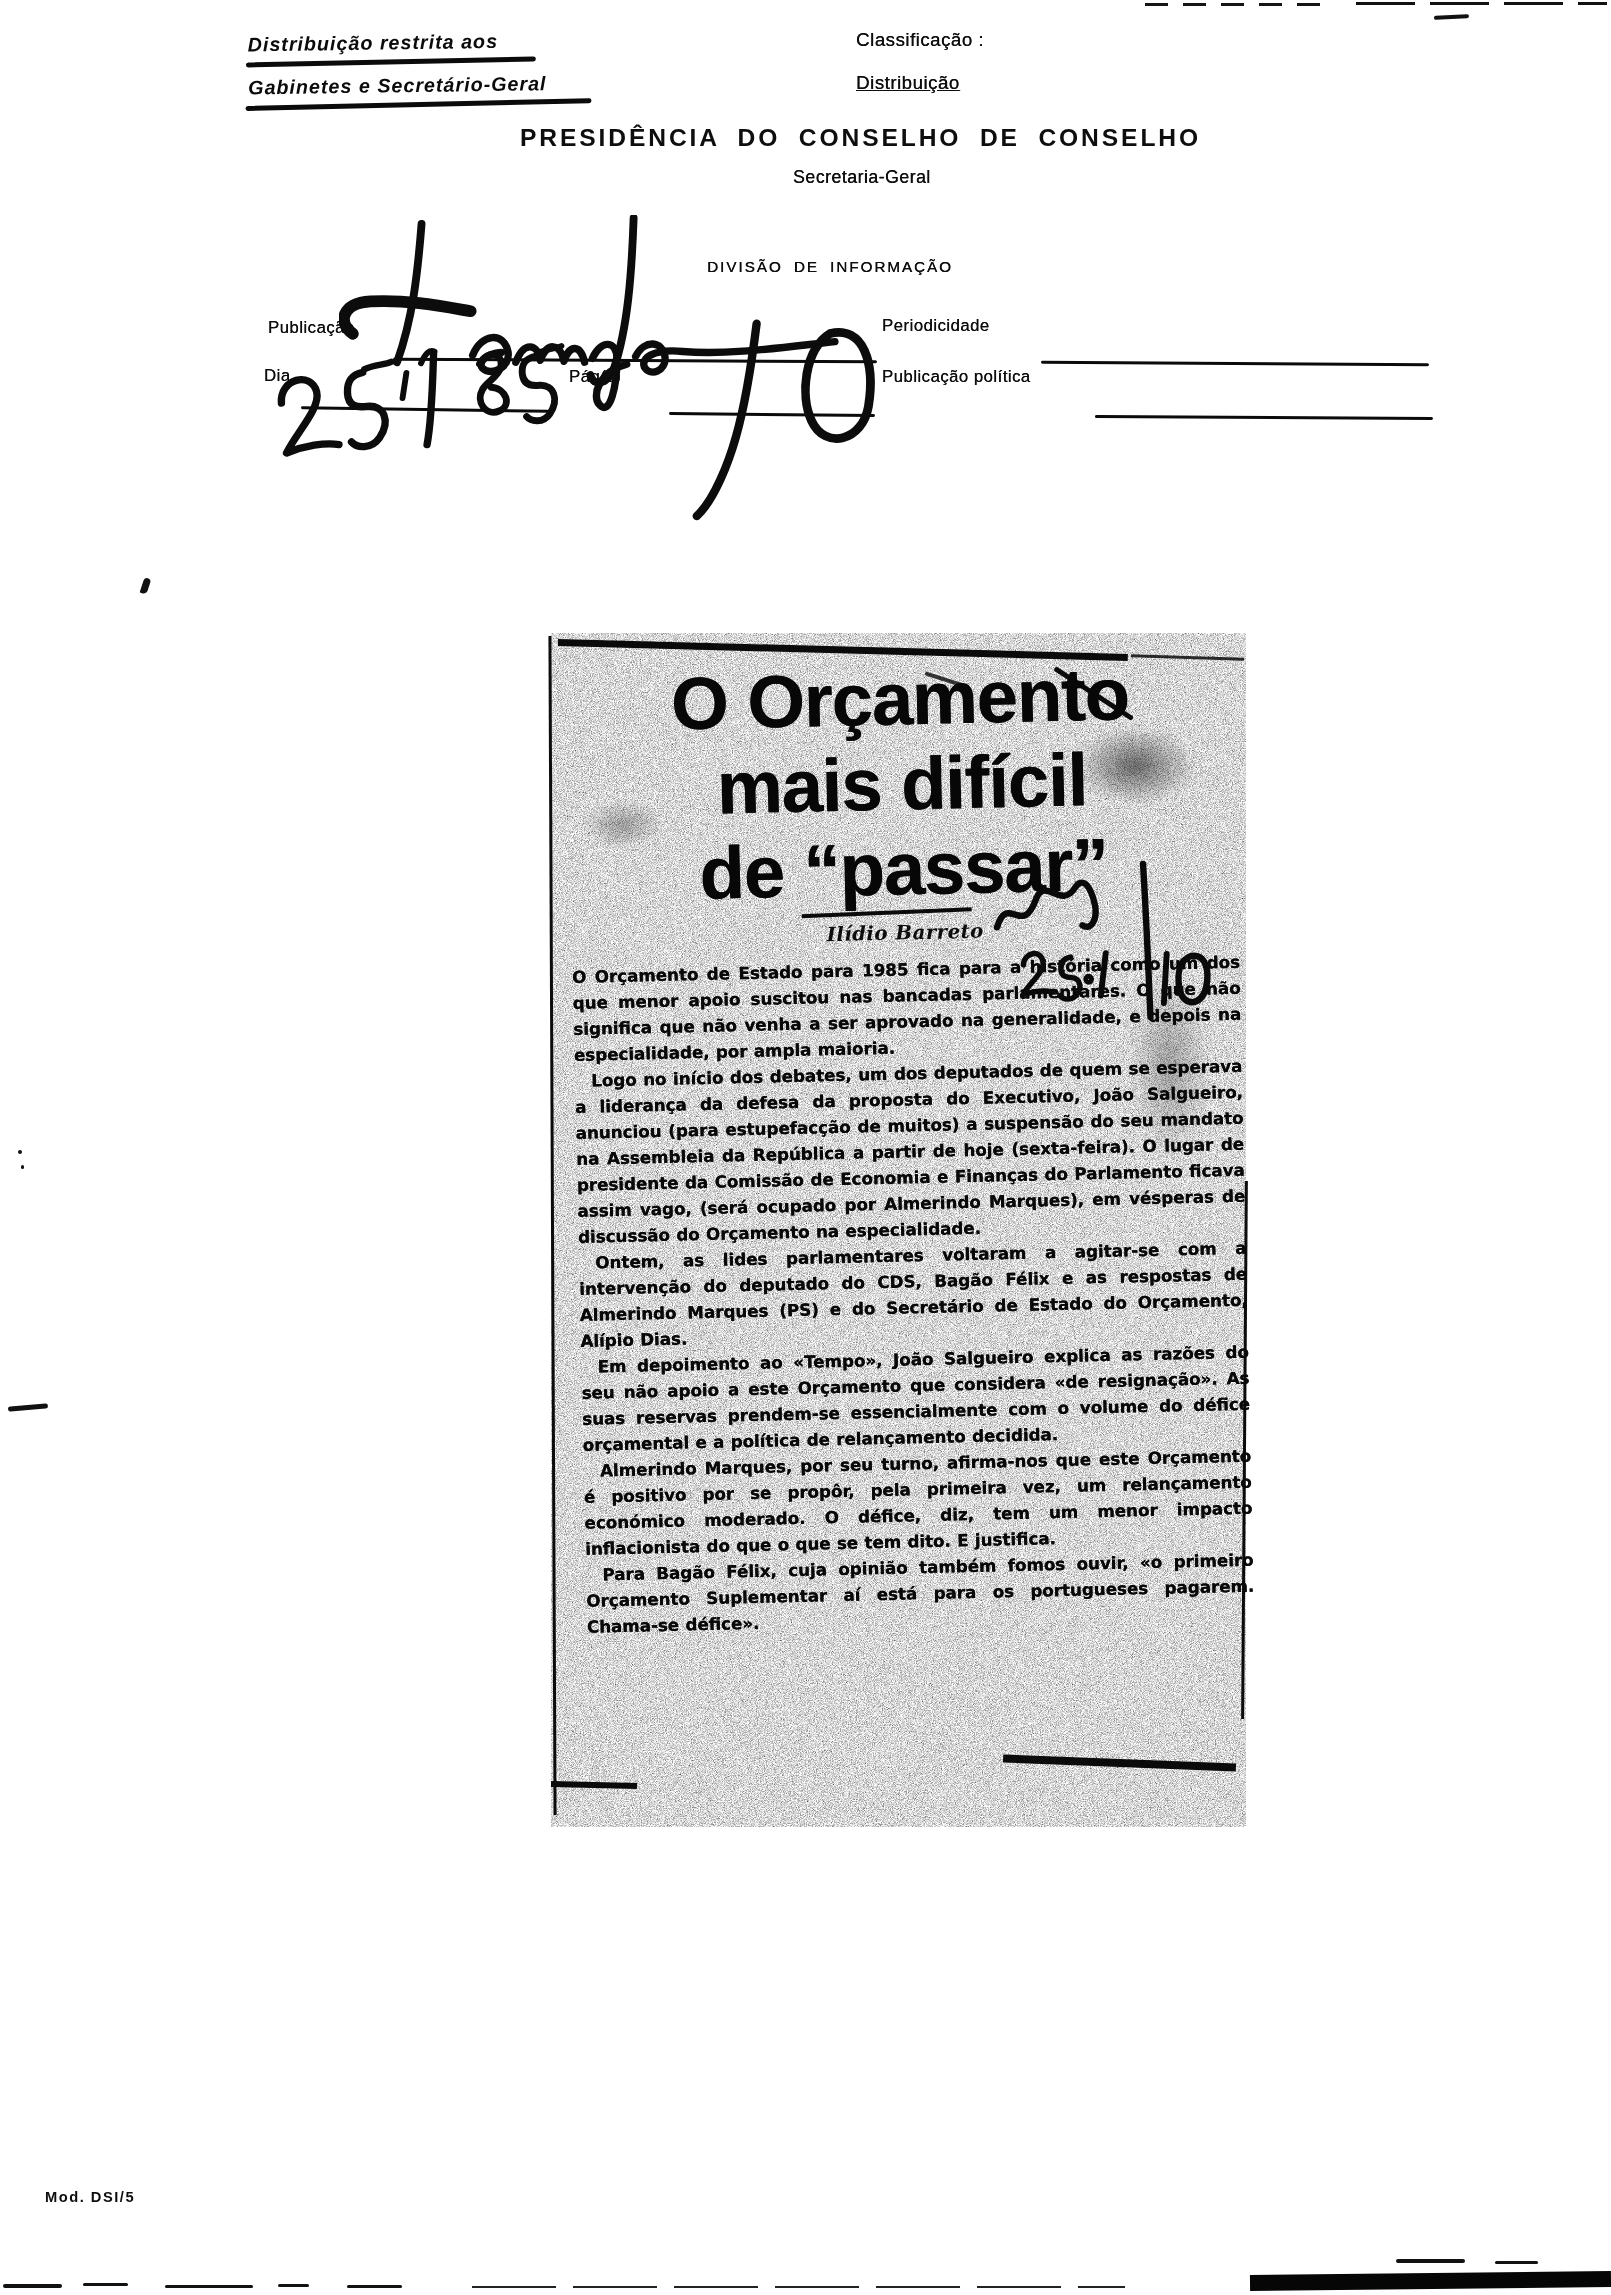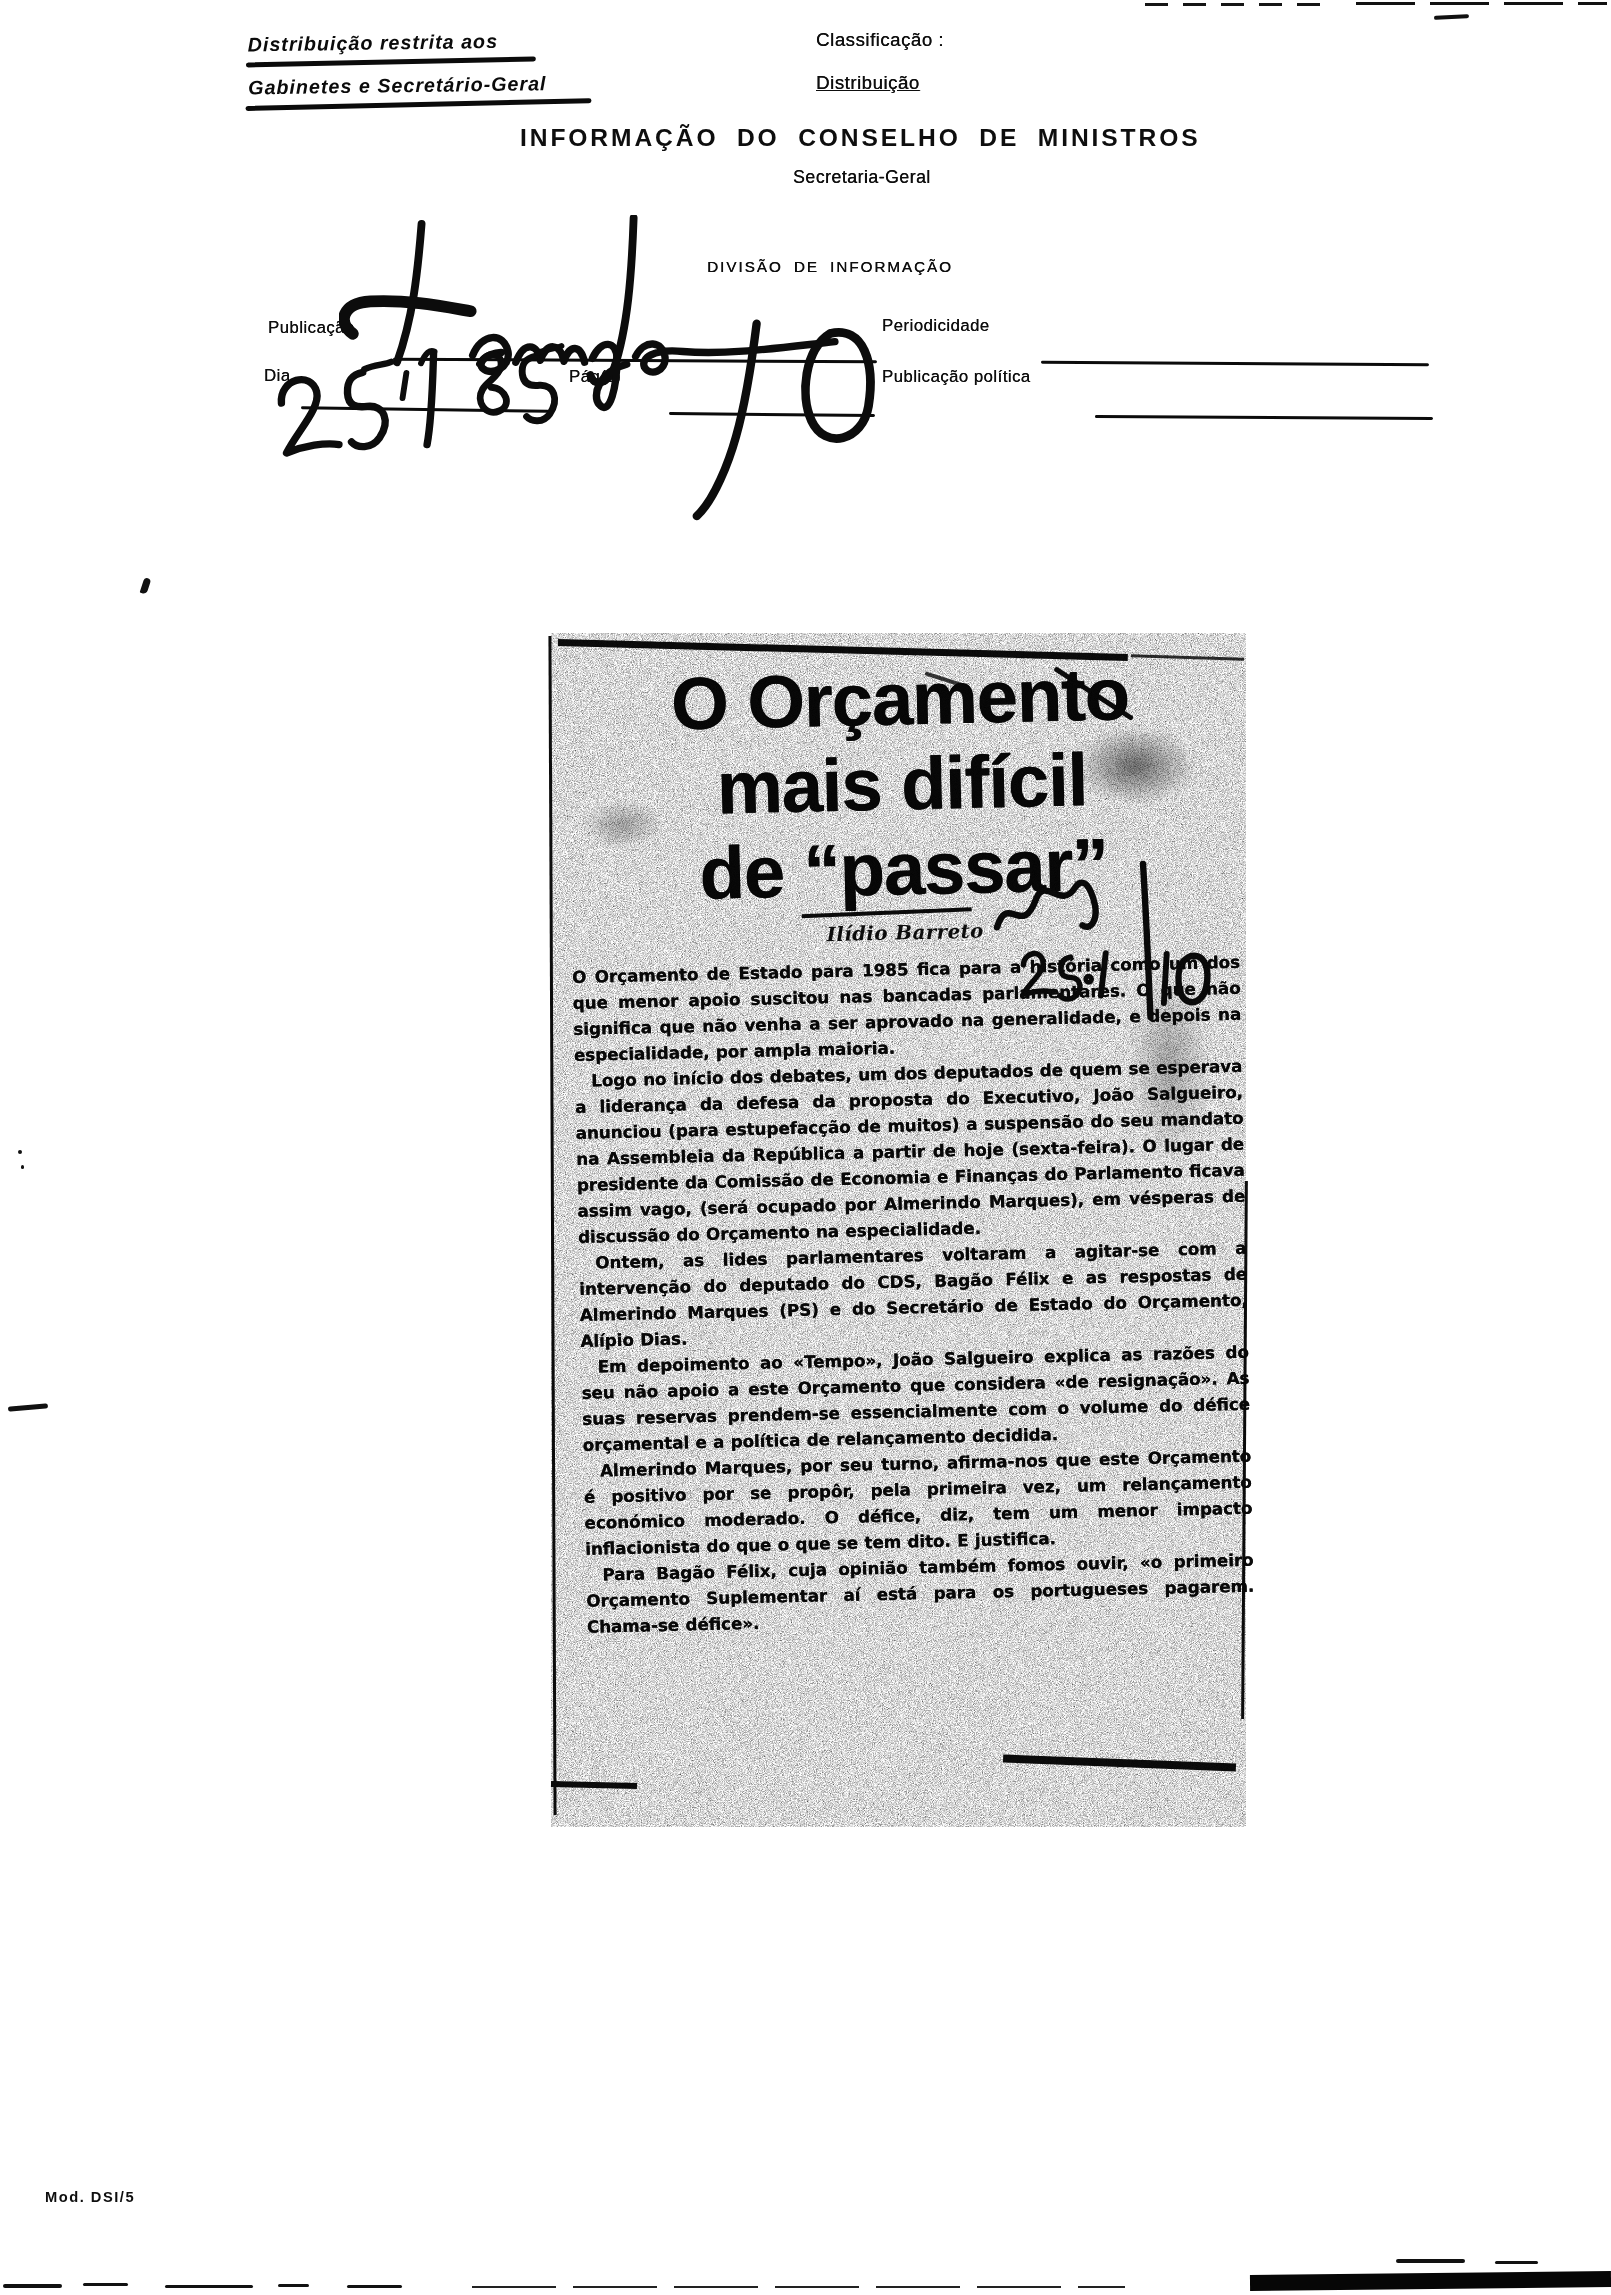--- a/index.html
+++ b/index.html
@@ -13,21 +13,21 @@
 
   
   #restricted { left:248px; top:32px; transform:rotate(-0.8deg); }
   .note-line { font:italic bold 19.7px/1.1 "Liberation Sans", sans-serif; letter-spacing:1px; color:#0b0b0b; }
   .note-rule { height:5.4px; background:#0b0b0b; border-radius:2.5px; }
   #note-rule1 { width:290px; margin:4.9px 0 10.8px -2px; transform:rotate(-0.4deg); }
   #note-rule2 { width:346px; margin-top:5.9px; margin-left:-2.9px; transform:rotate(-0.5deg); }
 
   
   #classification { left:816px; top:29.5px; }
-  .class-line { font:18.7px/1.1 "Liberation Sans", sans-serif; letter-spacing:0.5px; text-shadow:0.3px 0 currentColor; }
+  .class-line { font:18.7px/1.1 "Liberation Sans", sans-serif; letter-spacing:0.5px; text-shadow:0.3px 0 currentColor;margin-left:40px; }
   #class-line2 { margin-top:22.6px;text-decoration:underline; }
 
   
   #org-title   { left:520px; top:126px; font:bold 24.6px/1 "Liberation Sans", sans-serif; letter-spacing:2.9px; word-spacing:8.8px; white-space:nowrap; }
   #secretariat { left:751px; top:169px; font:17.7px/1 "Liberation Sans", sans-serif; letter-spacing:0.5px; text-shadow:0.3px 0 currentColor;margin-left:42px; }
   #directorate { left:263px;  top:207px; font:19.7px/1 "Liberation Sans", sans-serif; letter-spacing:0.7px; word-spacing:30.5px; white-space:nowrap; text-shadow:0.3px 0 currentColor; }
   #division    { left:707px; top:259px; font:15.2px/1 "Liberation Sans", sans-serif; letter-spacing:2px; word-spacing:4.9px; text-shadow:0.4px 0 currentColor; }
 
   
   .form-label { font:16.7px/1 "Liberation Sans", sans-serif; letter-spacing:0.5px; text-shadow:0.2px 0 currentColor; white-space:nowrap; }
@@ -109,21 +109,21 @@
     <div id="note-rule1" class="note-rule"></div>
     <div class="note-line">Gabinetes e Secretário-Geral</div>
     <div id="note-rule2" class="note-rule"></div>
   </div>
 
   <div id="classification" class="abs">
     <div class="class-line">Classificação :</div>
     <div id="class-line2" class="class-line">Distribuição</div>
   </div>
 
-  <div id="org-title" class="abs">INFORMAÇÃO DO CONSELHO DE MINISTROS</div>
+  <div id="org-title" class="abs">PRESIDÊNCIA DO CONSELHO DE CONSELHO</div>
   <div id="secretariat" class="abs">Secretaria-Geral</div>
   <div id="division" class="abs">DIVISÃO DE INFORMAÇÃO</div>
 
   <div id="lbl-publicacao" class="abs form-label">Publicação</div>
   <div id="rule-publicacao" class="abs form-rule"></div>
   <div id="lbl-periodicidade" class="abs form-label">Periodicidade</div>
   <div id="rule-periodicidade" class="abs form-rule"></div>
   <div id="lbl-dia" class="abs form-label">Dia</div>
   <div id="rule-dia" class="abs form-rule"></div>
   <div id="lbl-pags" class="abs form-label">Pág(s)</div>

